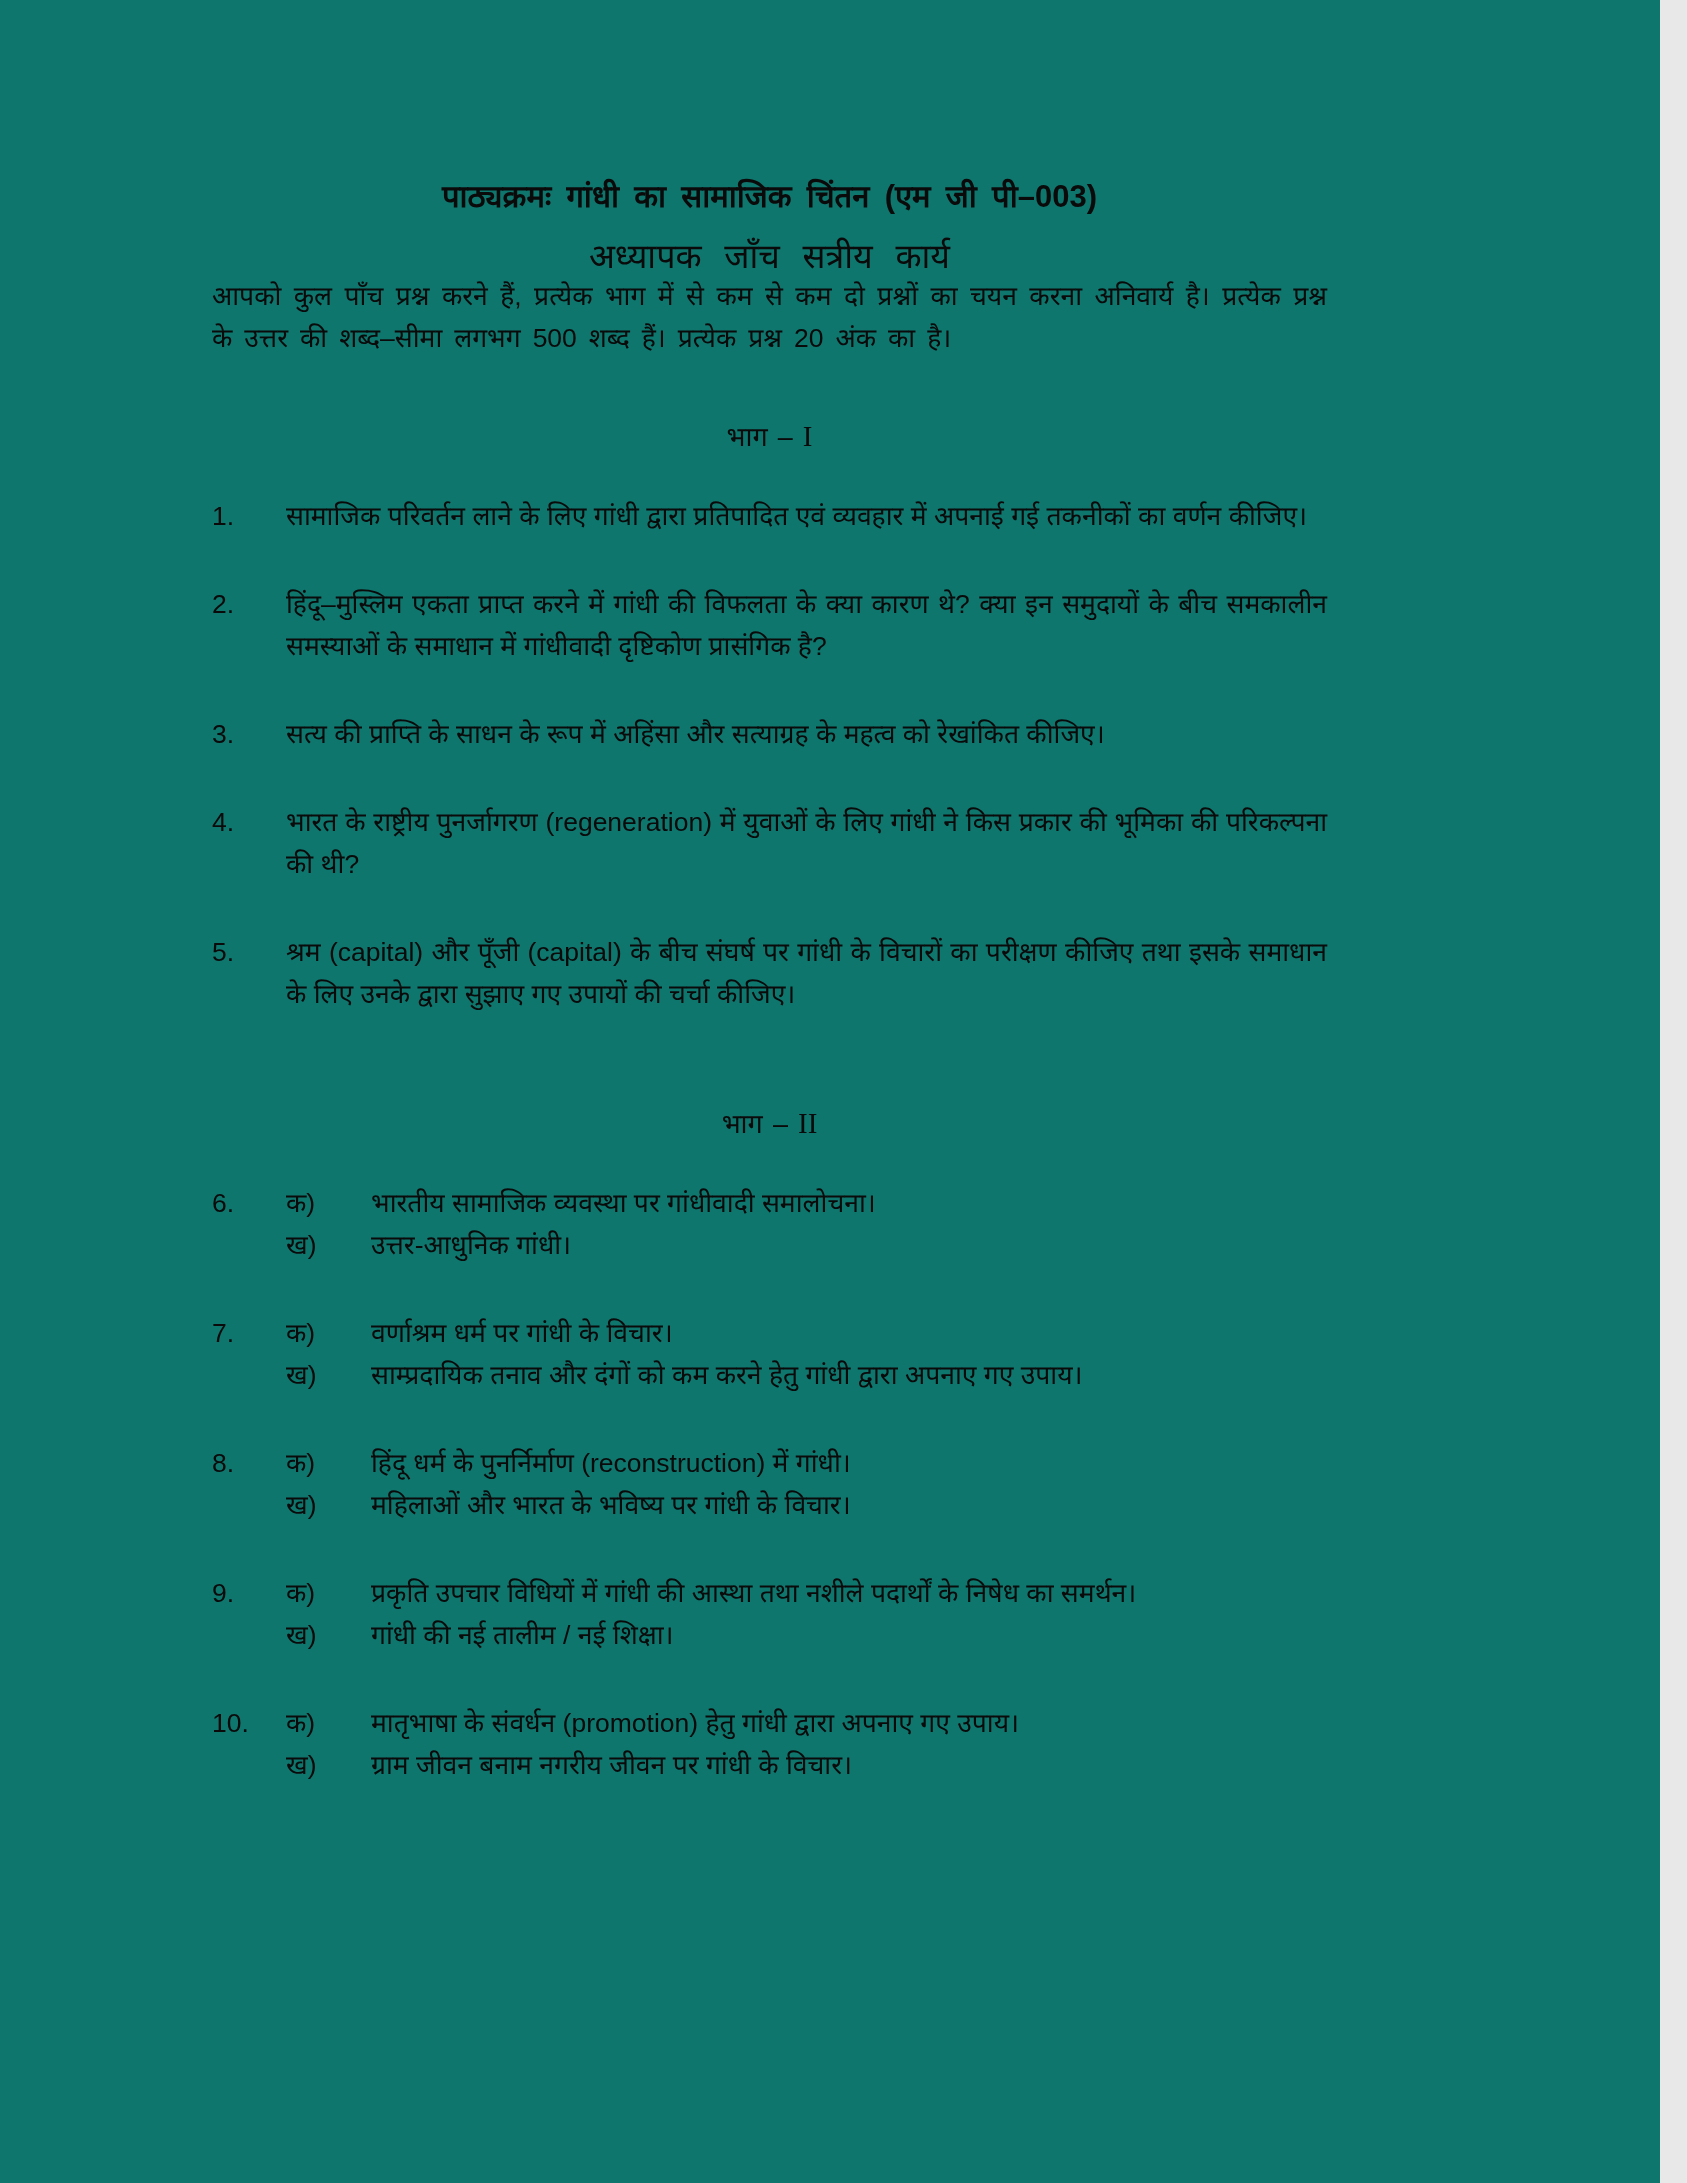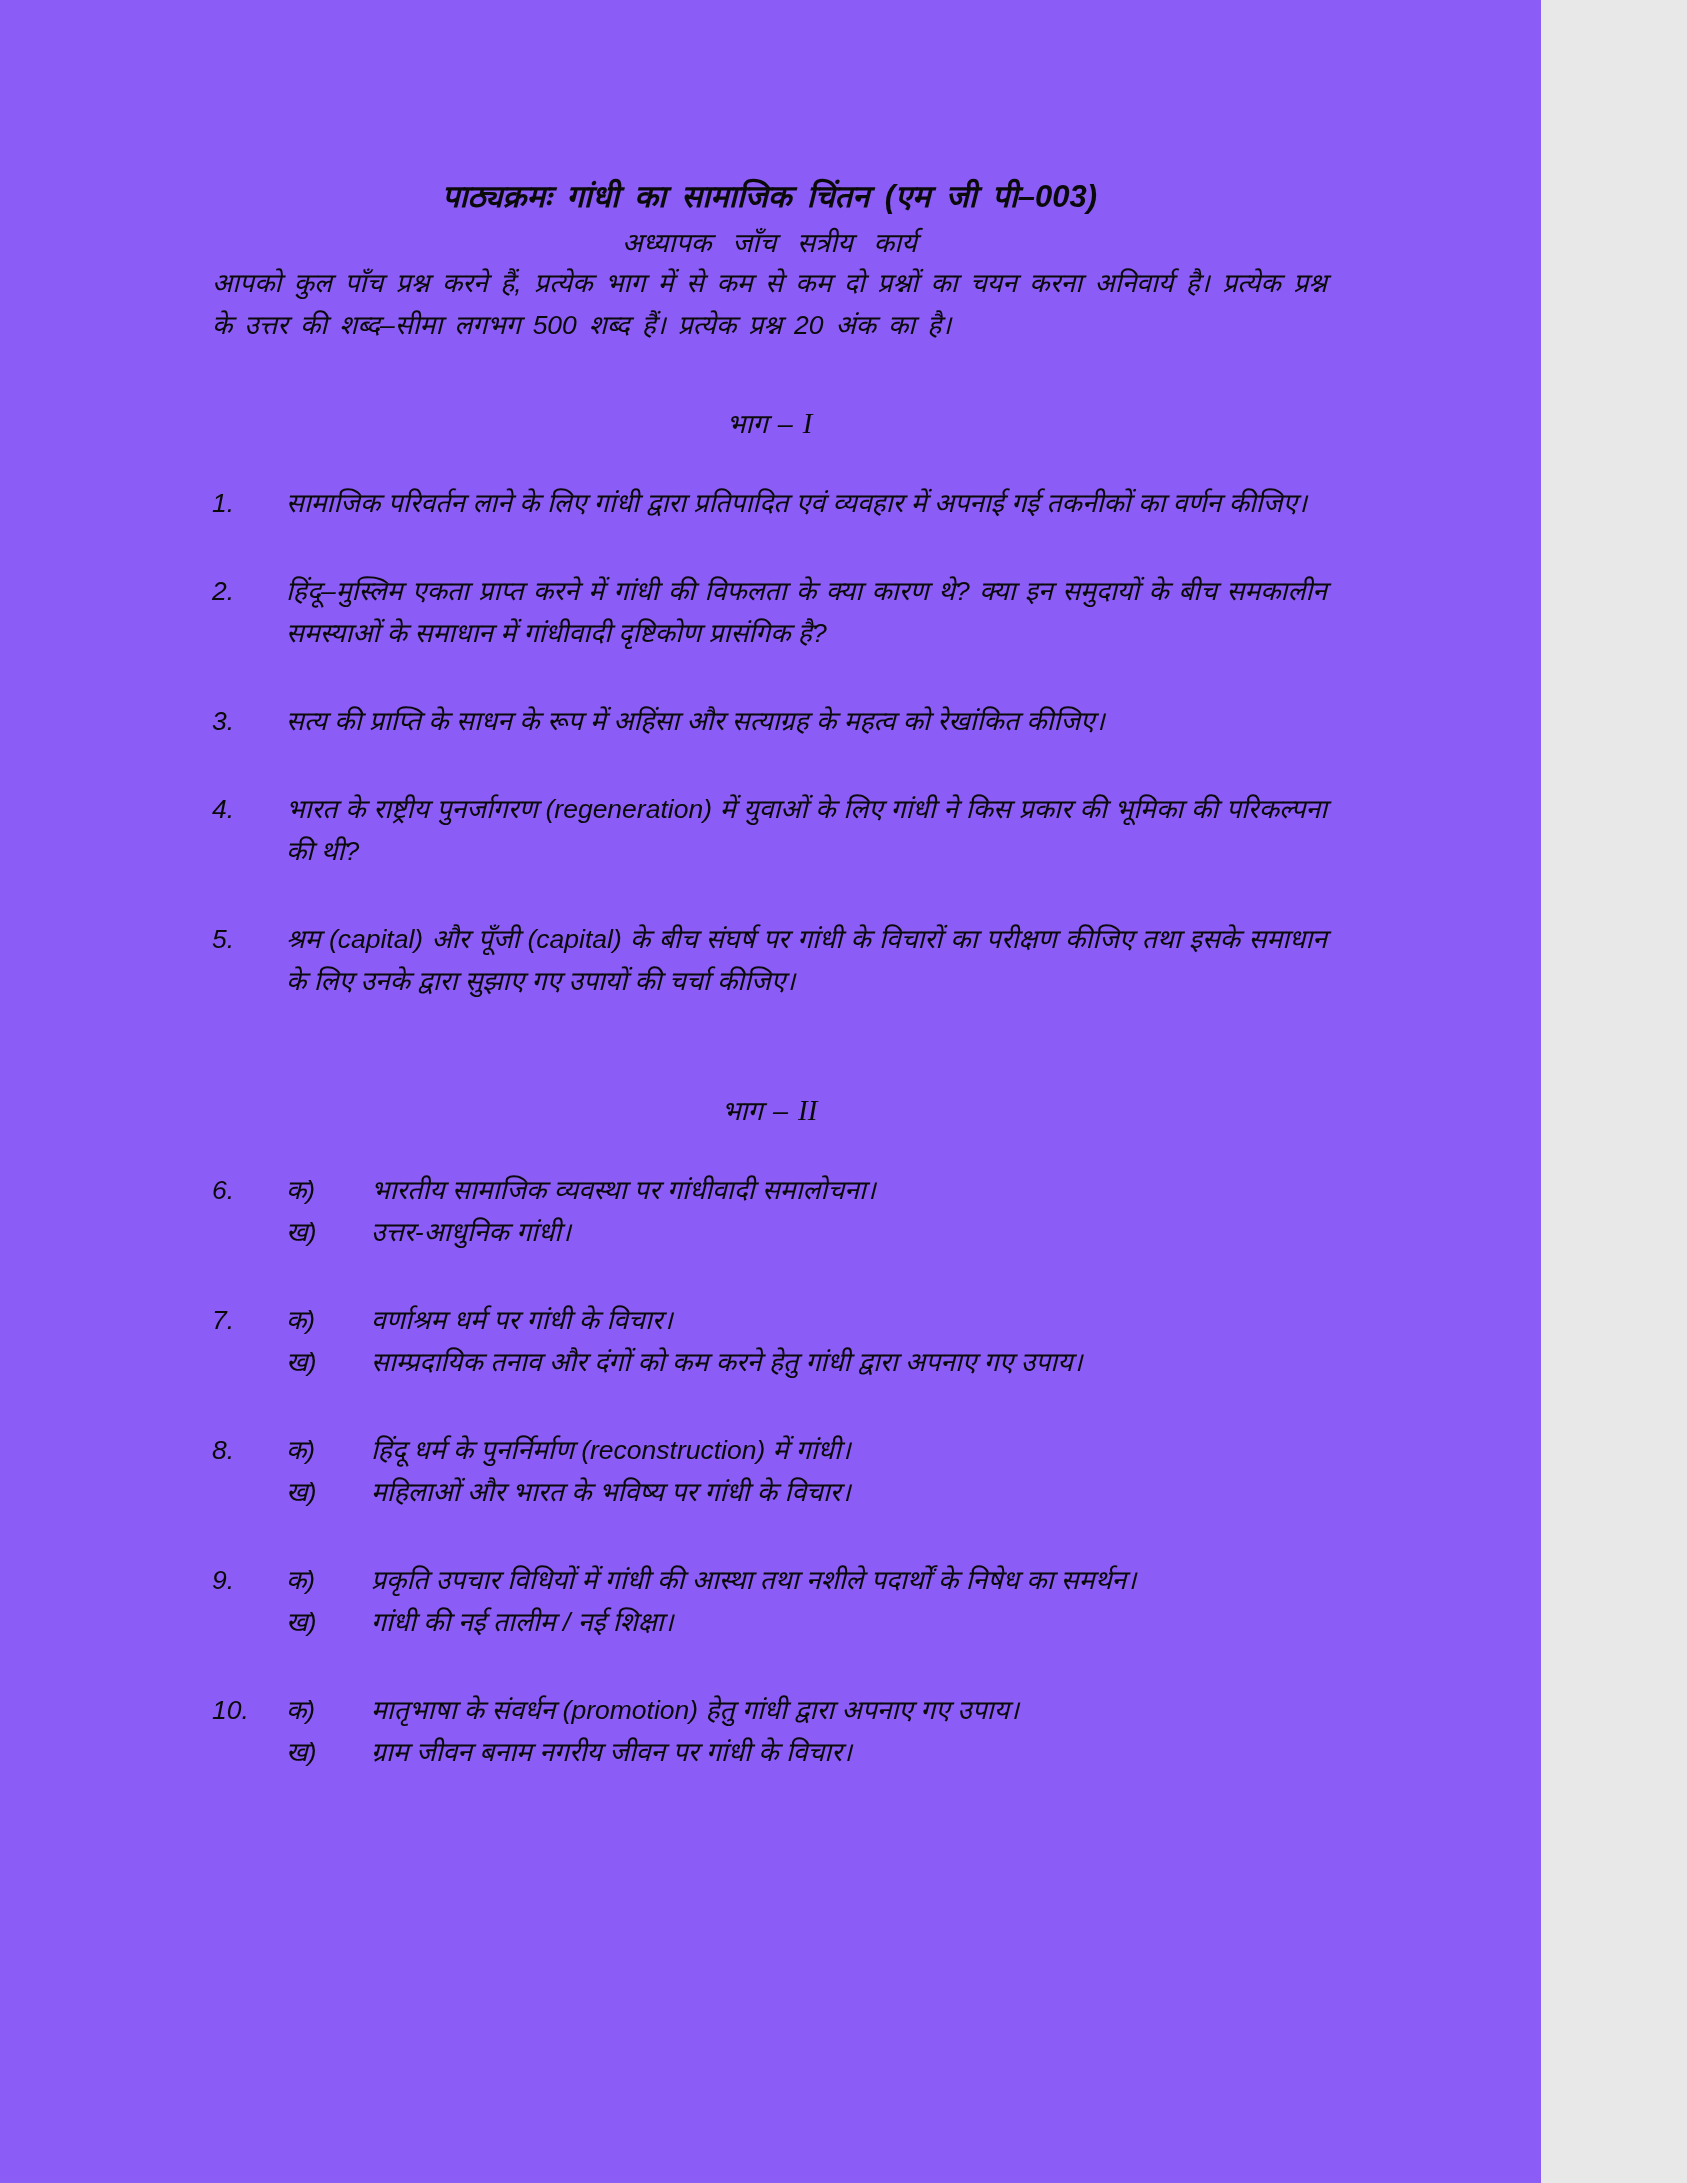--- a/index.html
+++ b/index.html
@@ -2,46 +2,45 @@
 <html lang="hi" style="font-size:10.6px"><head>
 <meta charset="utf-8">
 <style>
   html, body {
     margin: 0;
     padding: 0;
     background: #e8e8e8;
   }
   .page {
     position: relative;
-    width: 1541px;
+    width: 1660px;
     height: 2183px;
-    background: #8b5cf6;
+    background: #0f766e;
     font-family: "Liberation Sans", sans-serif;
     color: #0a0a0a;
     overflow: hidden;
-    font-style: italic;
   }
   .content {
     position: absolute;
     left: 212px;
     top: 0;
     width: 1115px;
   }
   .course-title {
     margin-top: 176px;
     text-align: center;
     font-size: 31px;
     font-weight: 700;
     word-spacing: 6.6px;
     line-height: 41px;
   }
   .assignment-subtitle {
-    margin-top: 8px;
-    text-align: center;
-    font-size: 27px;
+    margin-top: 21px;
+    text-align: center;
+    font-size: 34px;
     word-spacing: 13.2px;
     line-height: 37px;
   }
   .code-block {
     margin-top: 44px;
     text-align: right;
     font-size: 26px;
     line-height: 40px;
     word-spacing: 6.6px;
   }

